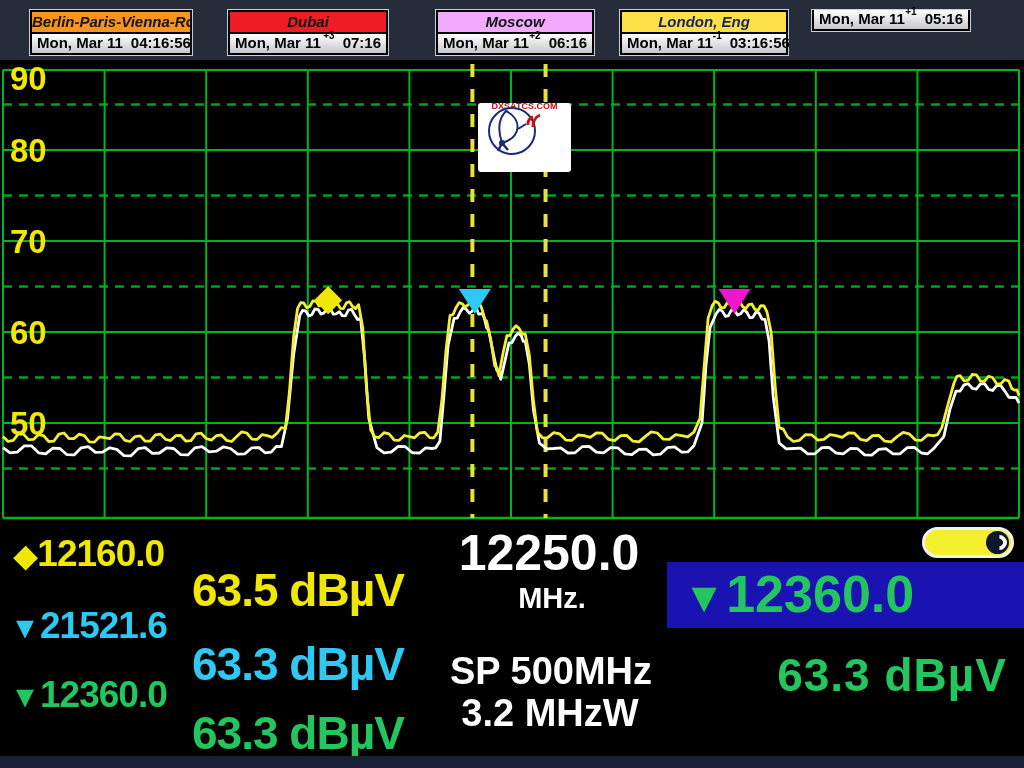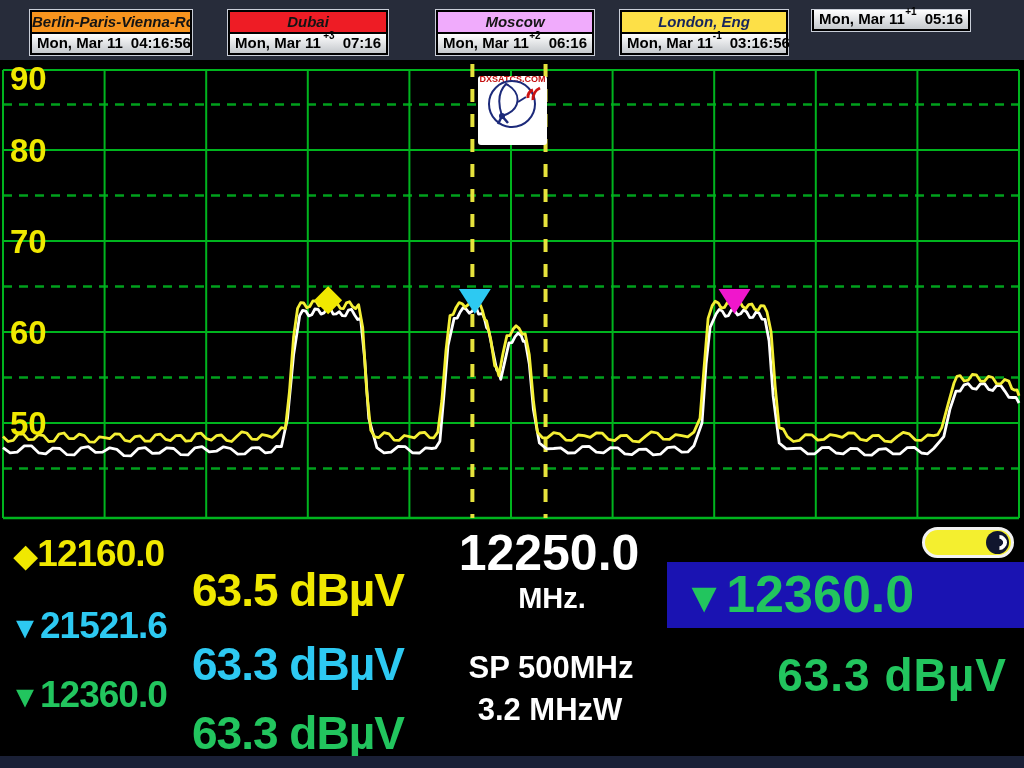--- a/index.html
+++ b/index.html
@@ -15,33 +15,33 @@
                background:linear-gradient(#ffffff,#c4c8cc);
                display:flex;align-items:flex-start;padding:0 5px;
                font-weight:bold;font-size:15px;color:#000;white-space:nowrap;}
   .clock .time .dt{flex:0 0 auto;}
   .clock .time .off{margin-left:auto;font-size:10px;transform:translateY(-4px);}
   .clock .time .tm{margin-left:auto;padding-left:8px;}
   .clock .time .off + .tm{margin-left:0;}
   
   .spectrum{position:absolute;left:0;top:60px;width:1024px;height:460px;background:#000;}
   .spectrum svg{position:absolute;left:0;top:0;}
-  .logo{position:absolute;left:478px;top:16px;width:69px;height:69px;background:#fff;
+  .logo{position:absolute;left:478px;top:43px;width:93px;height:69px;background:#fff;
         border-radius:3px;z-index:5;display:flex;flex-direction:column;align-items:center;}
   .logo .txt{font-size:9px;font-weight:bold;color:#c40e0e;letter-spacing:0;margin-top:-2px;}
   
   .bottom{position:absolute;left:0;top:520px;width:1024px;height:248px;background:#000;text-align:right;}
   .bstrip{position:absolute;left:0;bottom:0;width:1024px;height:12px;background:#1a2036;}
   .ro{position:absolute;font-weight:bold;white-space:nowrap;letter-spacing:-1px;}
   .yellow{color:#f0e800;} .cyan{color:#2dc9f2;} .magenta{color:#22c55e;} .white{color:#fff;margin-left:42px;}
   .freq{font-size:37px;} .lvl{font-size:46px;}
   .sym{font-size:0.82em;margin-right:1px;}
   .cfreq{font-size:50px;transform:translateX(-50%);letter-spacing:0;}
   .cunit{font-size:29px;transform:translateX(-50%);letter-spacing:0;}
-  .cspan{font-size:31px;transform:translateX(-50%);letter-spacing:0;}
+  .cspan{font-size:38px;transform:translateX(-50%);letter-spacing:0;}
   .banner{position:absolute;left:667px;top:42px;width:357px;height:66px;background:#1a13b2;}
   .banner .ro{left:16px;top:2px;font-size:52px;letter-spacing:0;}
   .biglvl{font-size:46px;letter-spacing:1px;}
   
   .toggle{position:absolute;left:922px;top:7px;width:92px;height:31px;background:#f4ef2f;
           border:3px solid #f2f2f2;border-radius:17px;box-sizing:border-box;cursor:pointer;}
   .knob{position:absolute;right:2px;top:1px;width:23px;height:23px;border-radius:50%;
         background:#10162e;overflow:hidden;}
   .knob:after{content:"";position:absolute;right:2px;top:4px;width:15px;height:15px;
         border-radius:50%;border:4px solid #fff;border-left-color:transparent;

